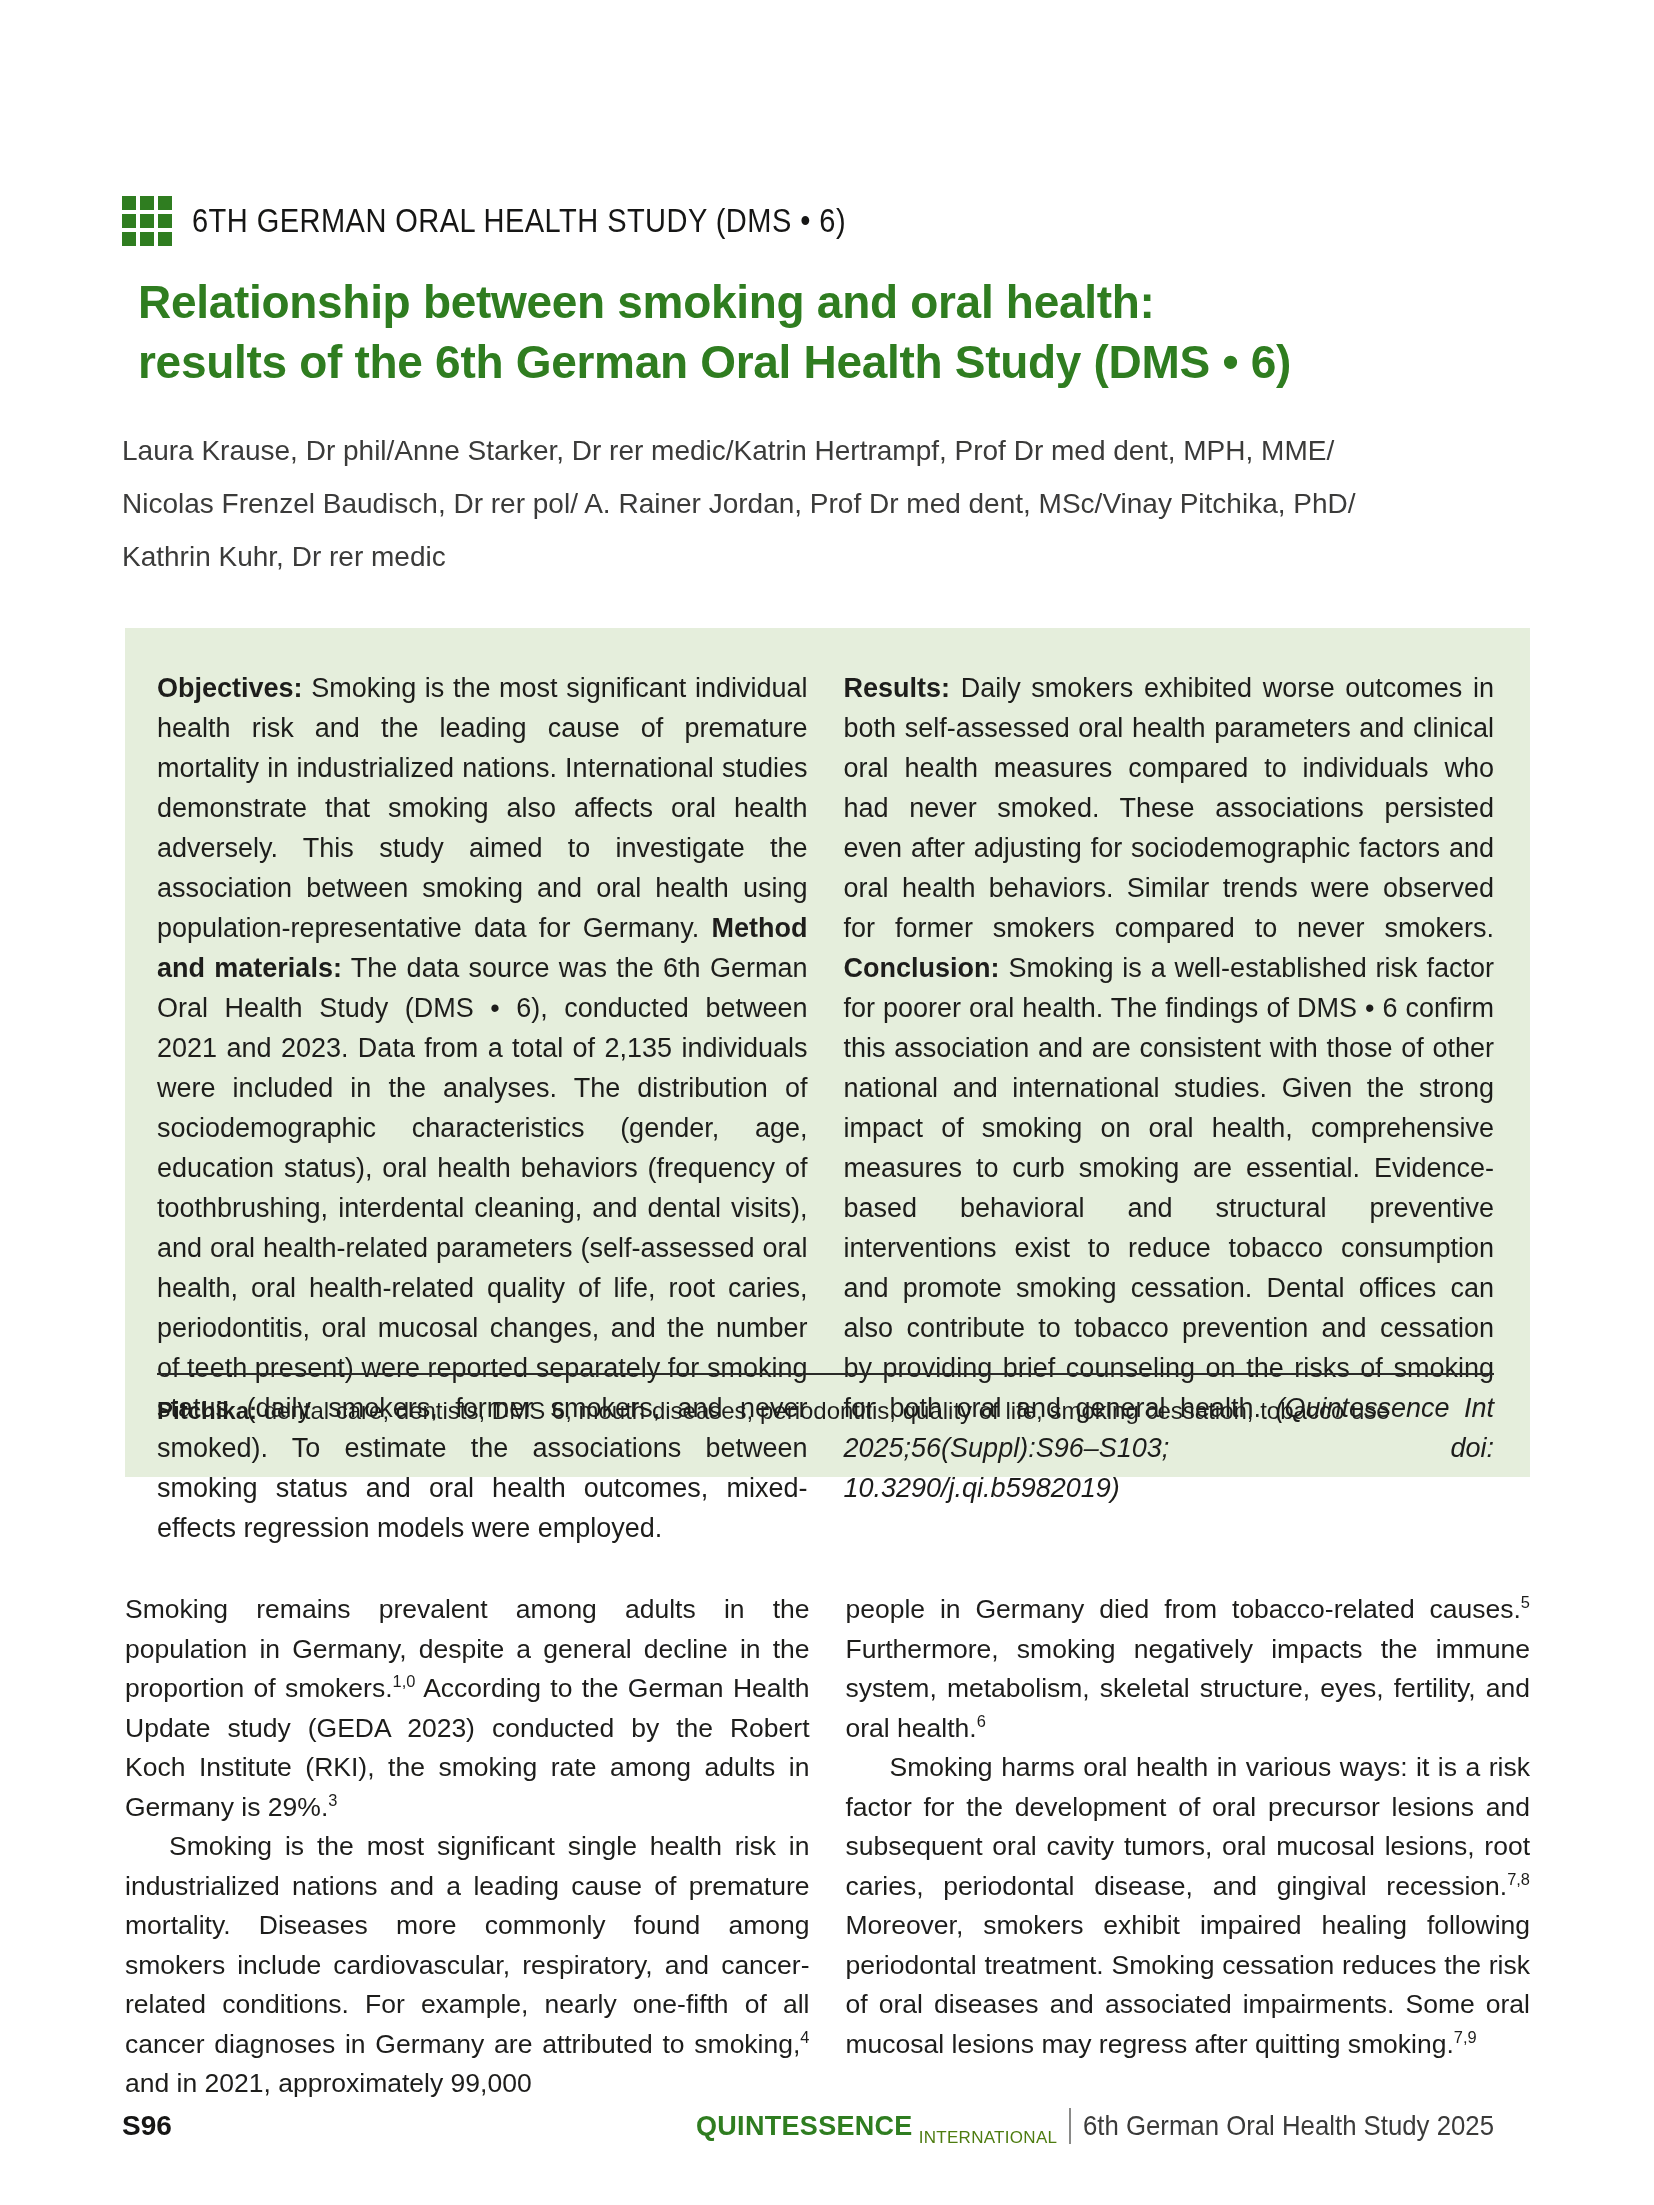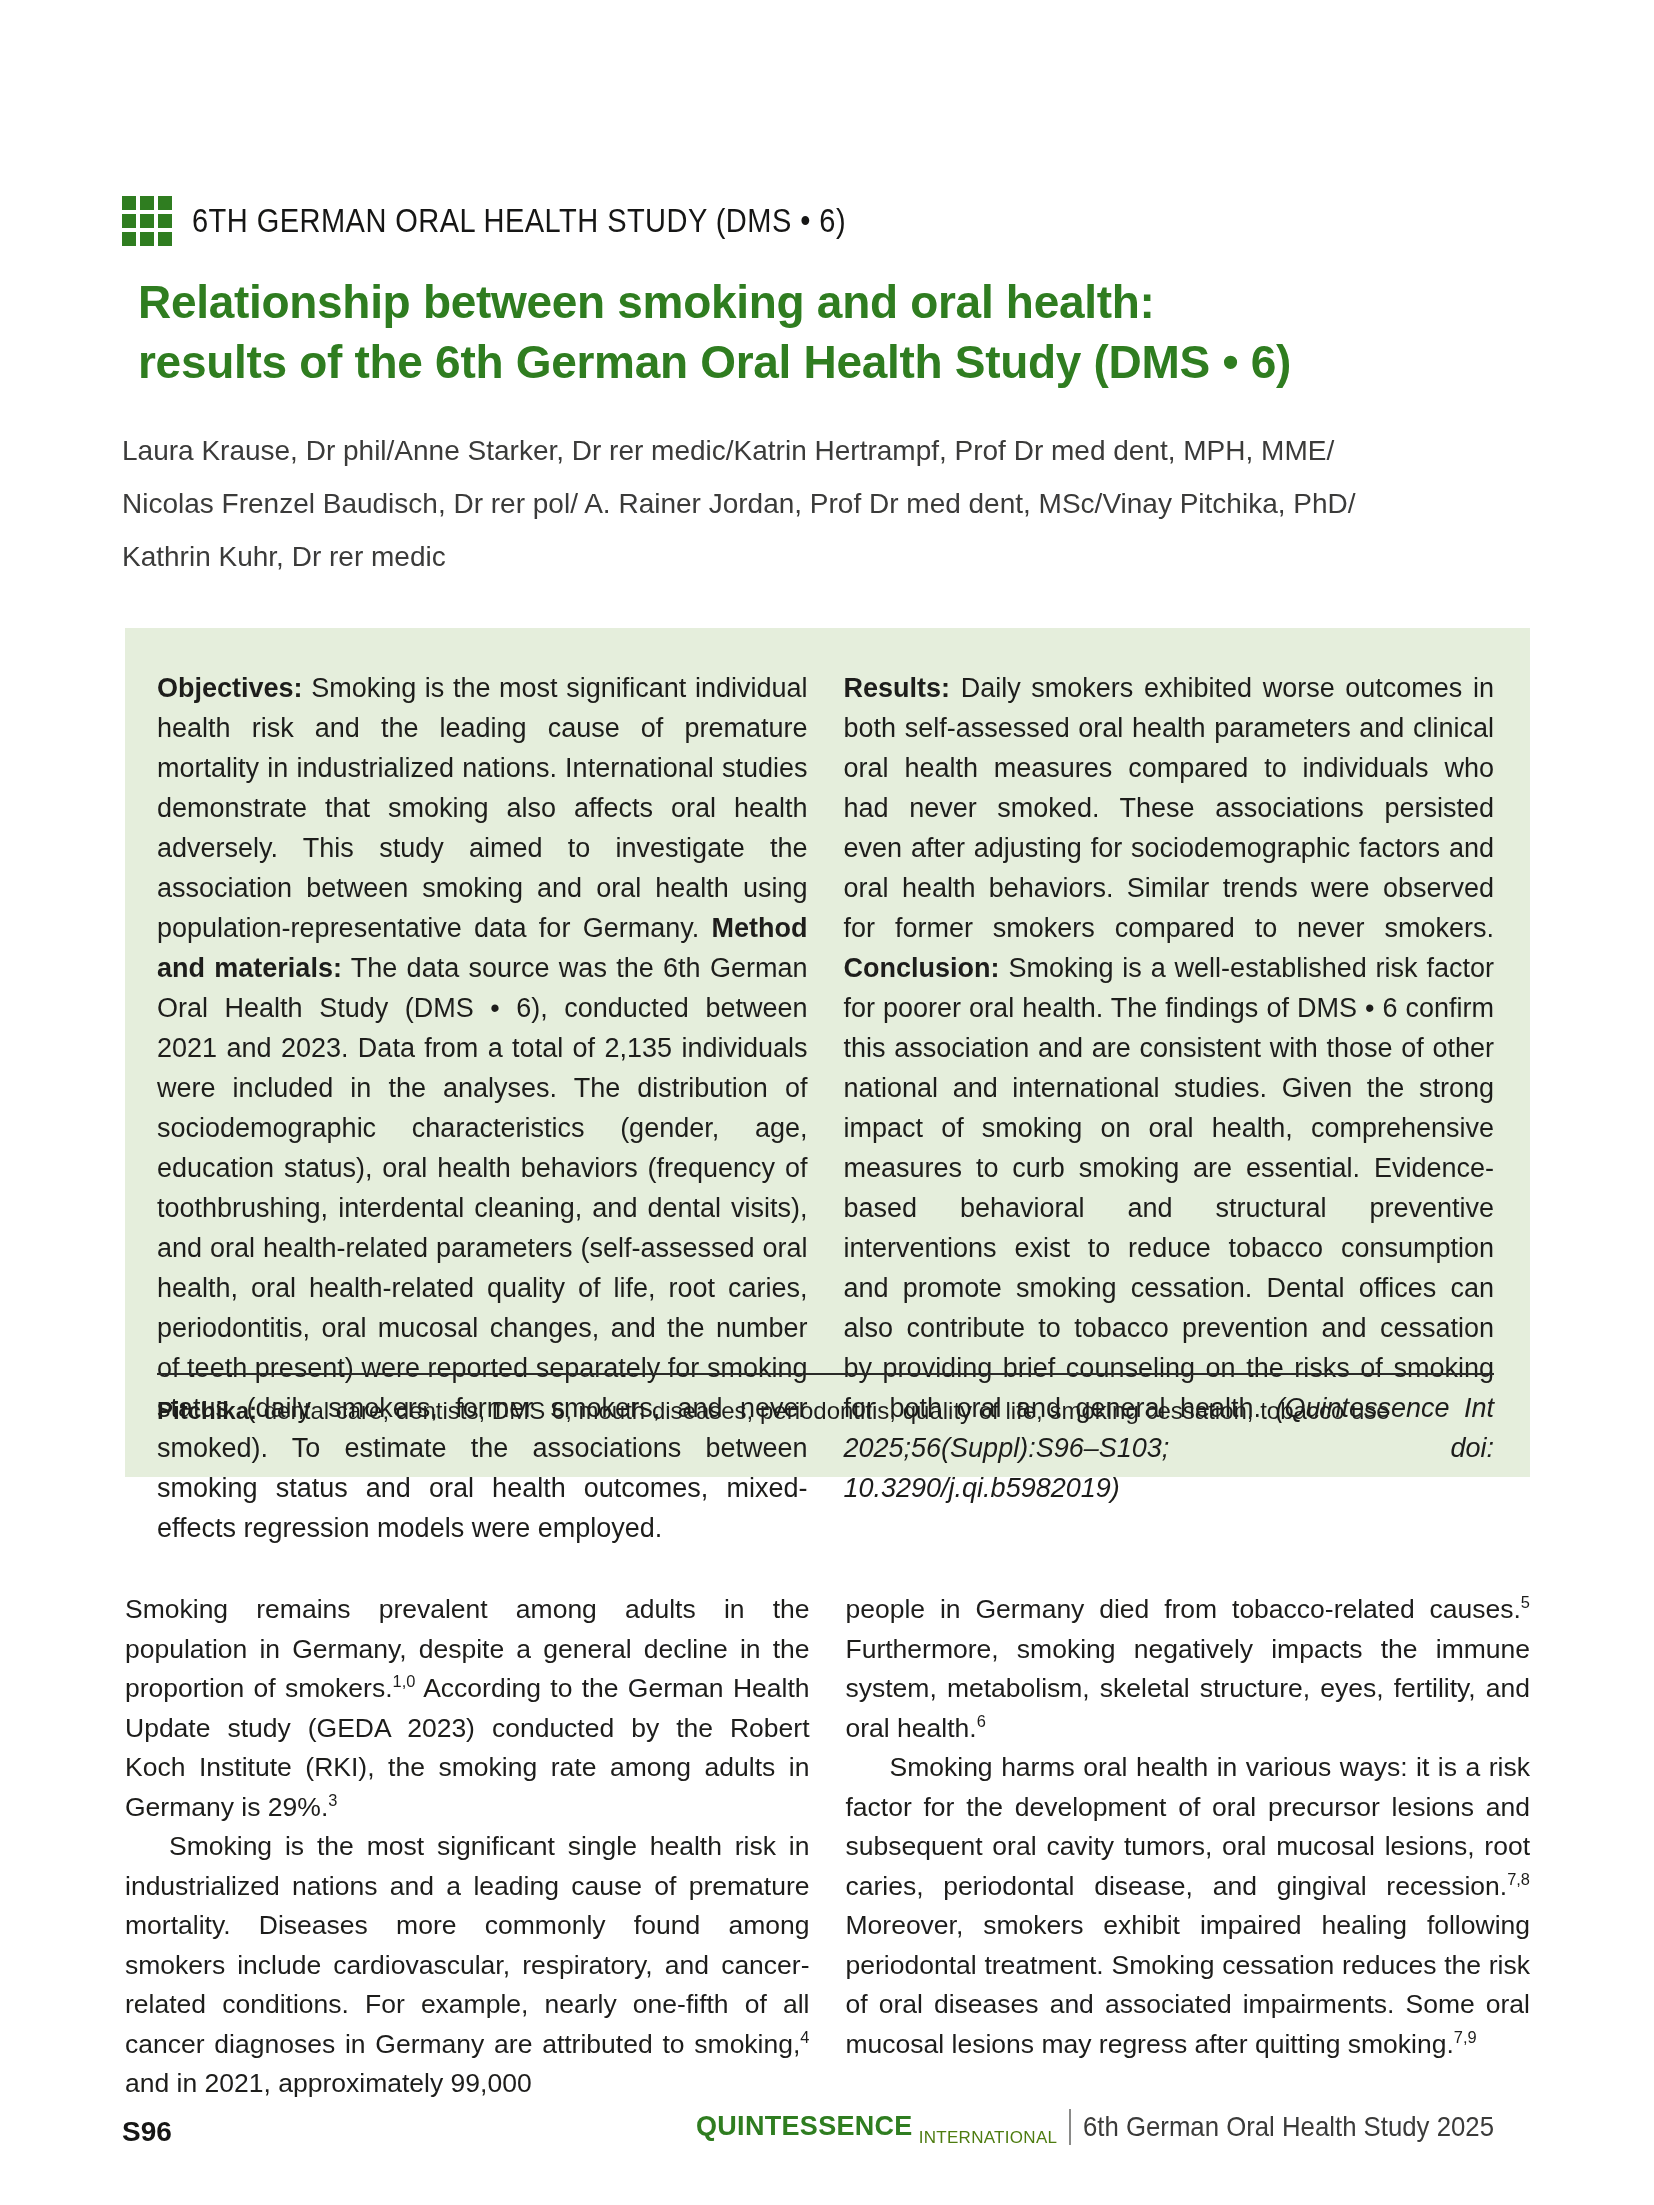--- a/index.html
+++ b/index.html
@@ -45,21 +45,21 @@
   .body-col{flex:1;font-size:26.5px;line-height:39.5px;text-align:justify;color:#1d1d1b;}
   .body-col p{margin:0;}
   .body-col p.indent{text-indent:44px;}
 
   
   .b{font-weight:700;}
   .i{font-style:italic;}
   sup{font-size:62%;line-height:0;vertical-align:super;}
 
   
-  .footer{position:absolute;left:122px;right:124px;top:2104px;height:44px;display:flex;justify-content:space-between;align-items:flex-end;}
+  .footer{position:absolute;left:122px;right:124px;top:2104px;height:44px;display:flex;justify-content:space-between;align-items:center;}
   .page-num{font-size:28px;font-weight:700;color:#161615;}
   .footer-right{display:flex;align-items:center;gap:12px;}
   .j-bold{font-size:27px;font-weight:700;color:#2f7d20;letter-spacing:0.3px;}
   .j-rest{font-size:17px;font-weight:400;color:#4d7c0f;letter-spacing:0.3px;margin-left:-6px;margin-top:23px;}
   .v-sep{width:2px;height:36px;background:#8a8a88;}
   .issue{
     font-size:28px;font-weight:300;color:#3b3b3a;white-space:nowrap;
     transform:scaleX(0.92);transform-origin:left center;
   }
 </style>

